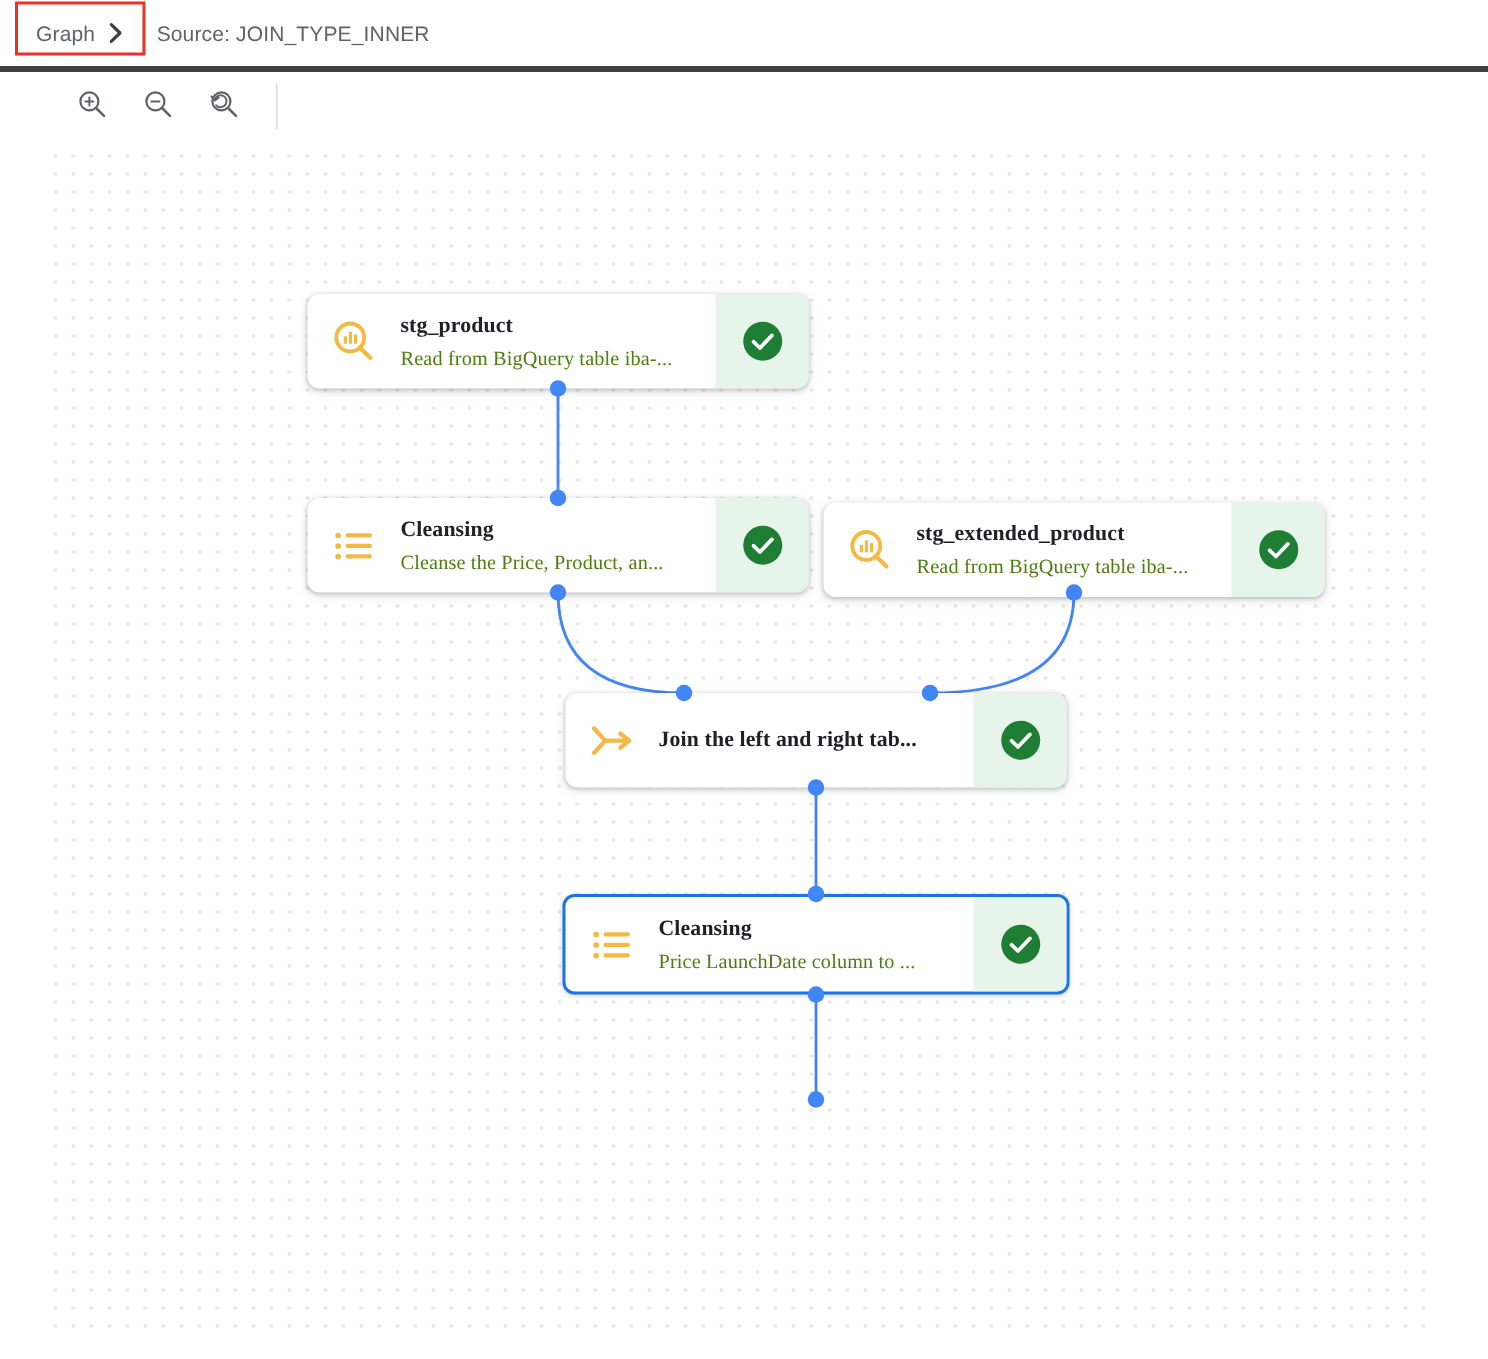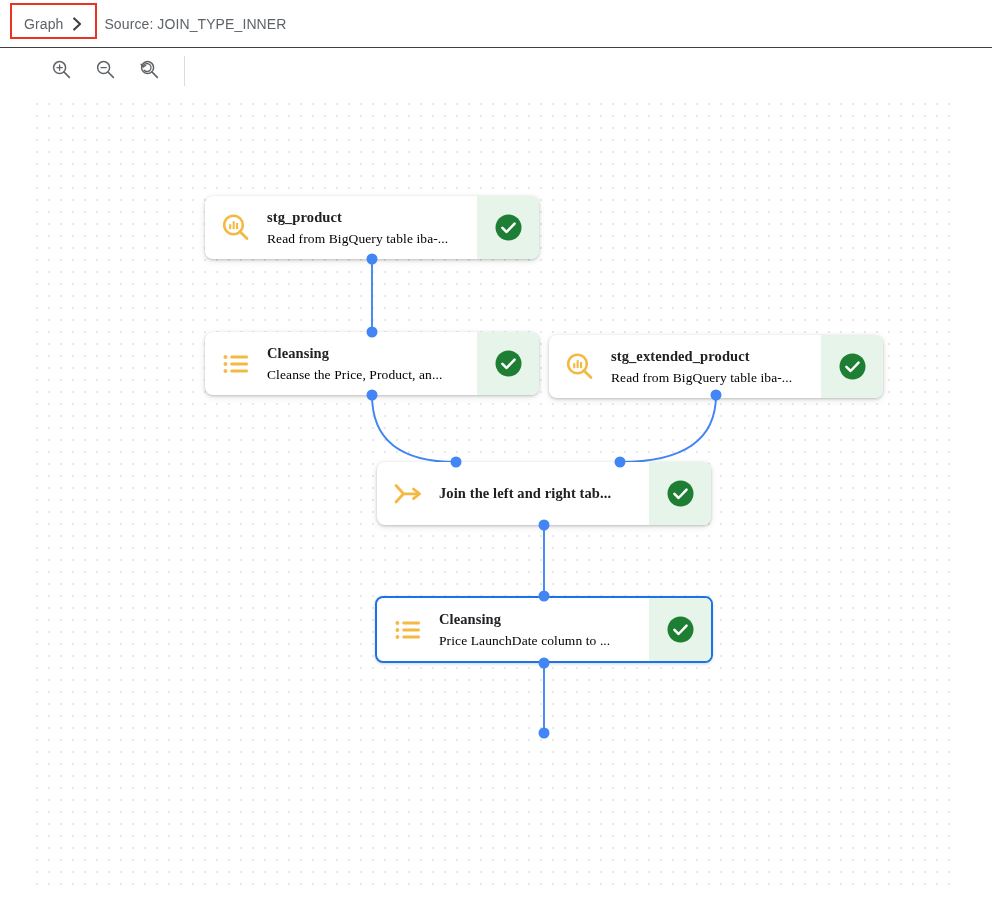--- a/index.html
+++ b/index.html
@@ -17,21 +17,21 @@
   }
 
   
   .header {
     position: absolute;
     left: 0; top: 0;
     width: 992px;
     height: 48px;
     display: flex;
     align-items: center;
-    border-bottom: 1px solid #404040;
+    border-bottom: 4px solid #404040;
     box-sizing: border-box;
   }
   .crumb-wrap {
     position: relative;
     display: flex;
     align-items: center;
     margin-left: 24px;
     height: 30px;
   }
   .crumb-highlight {
@@ -158,21 +158,21 @@
     font-size: 14.5px;
     font-weight: bold;
     color: #202124;
     letter-spacing: .1px;
     white-space: nowrap;
     overflow: hidden;
     line-height: 19px;
   }
   .node-desc {
     font-size: 13.5px;
-    color: #000000;
+    color: #4d7c0f;
     letter-spacing: .1px;
     white-space: nowrap;
     overflow: hidden;
     line-height: 19px;
     margin-top: 2px;
   }
   .node-status {
     flex: 0 0 62px;
     width: 62px;
     background: #e6f4ea;

